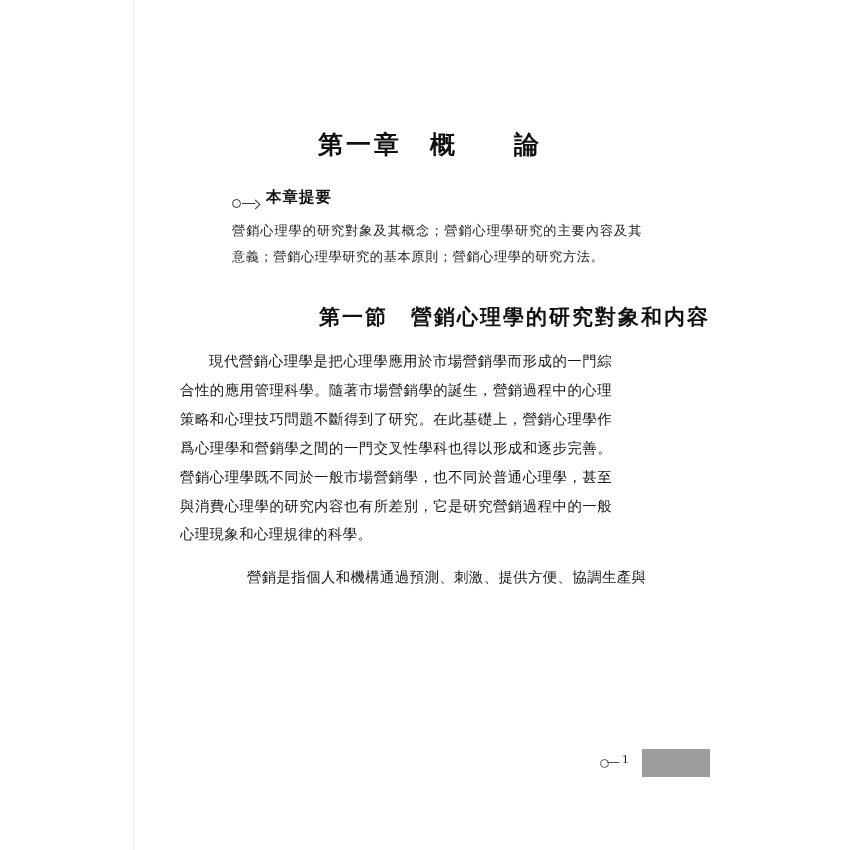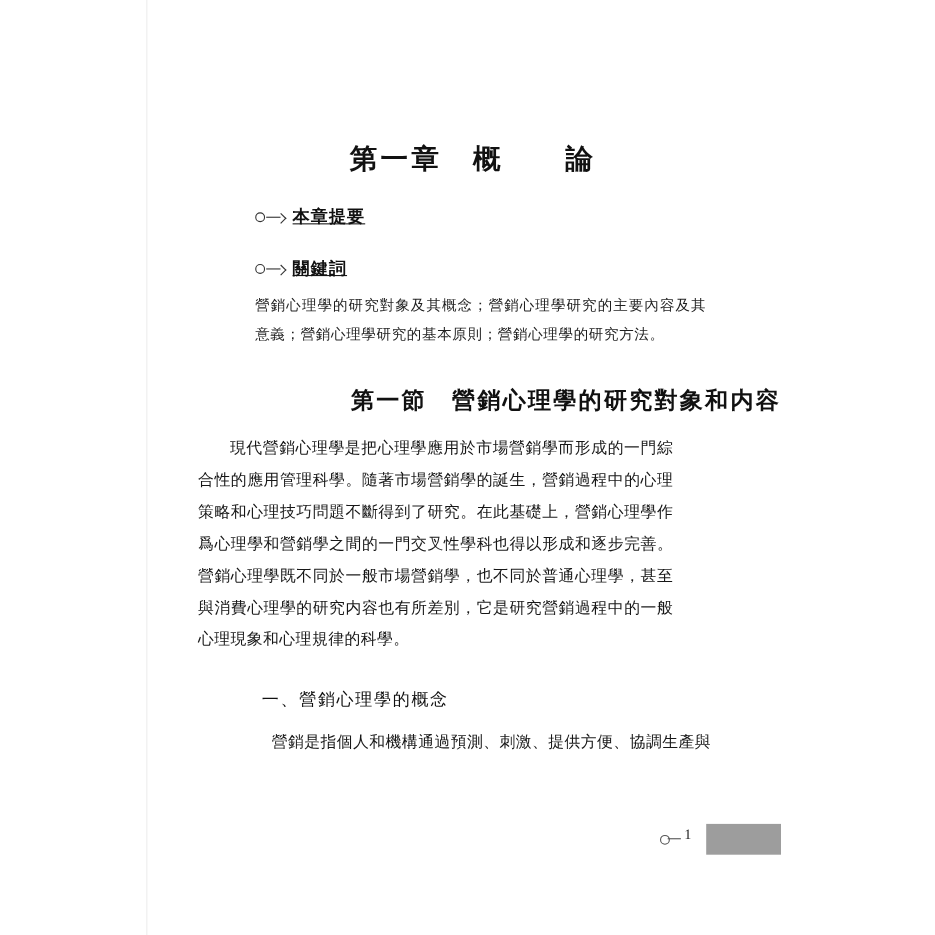--- a/index.html
+++ b/index.html
@@ -44,24 +44,23 @@
     font-size: 25px;
     font-weight: bold;
     letter-spacing: 3px;
     color: #111;
     font-family: "Liberation Serif", "DejaVu Serif", serif;
   }
 
   
   .marker-row {
     display: flex;
-    align-items: center;
+    align-items: flex-end;
     margin-top: 26px;
     margin-left: 82px;
-    text-decoration: underline;
   }
   .marker-bullet {
     display: inline-flex;
     align-items: center;
     margin-right: 7px;
   }
   .marker-bullet .circle {
     width: 7px;
     height: 7px;
     border: 1px solid #333;
@@ -218,35 +217,27 @@
     <div class="chapter-title">第一章　概　　論</div>
 
     <div class="marker-row">
       <span class="marker-bullet">
         <span class="circle"></span>
           <span class="arrow"></span>
       </span>
       <span class="marker-label">本章提要</span>
     </div>
 
-    <div class="marker-row">
-      <span class="marker-bullet">
-        <span class="circle"></span>
-          <span class="arrow"></span>
-      </span>
-      <span class="marker-label">關鍵詞</span>
-    </div>
 
     <div class="para">營銷心理學的研究對象及其概念；營銷心理學研究的主要內容及其意義；營銷心理學研究的基本原則；營銷心理學的研究方法。</div>
 
     <div class="section-heading">第一節　營銷心理學的研究對象和内容</div>
 
     <div class="body-para">現代營銷心理學是把心理學應用於市場營銷學而形成的一門綜合性的應用管理科學。隨著市場營銷學的誕生，營銷過程中的心理策略和心理技巧問題不斷得到了研究。在此基礎上，營銷心理學作爲心理學和營銷學之間的一門交叉性學科也得以形成和逐步完善。營銷心理學既不同於一般市場營銷學，也不同於普通心理學，甚至與消費心理學的研究内容也有所差別，它是研究營銷過程中的一般心理現象和心理規律的科學。</div>
 
-    <div class="sub-heading">一、營銷心理學的概念</div>
 
     <div class="body-para2">營銷是指個人和機構通過預測、刺激、提供方便、協調生產與</div>
 
   </div>
 
   <div class="footer">
     <span class="footer-dot"></span>
     <span class="footer-rule"></span>
     <span class="footer-num">1</span>
     <span class="footer-block"></span>

